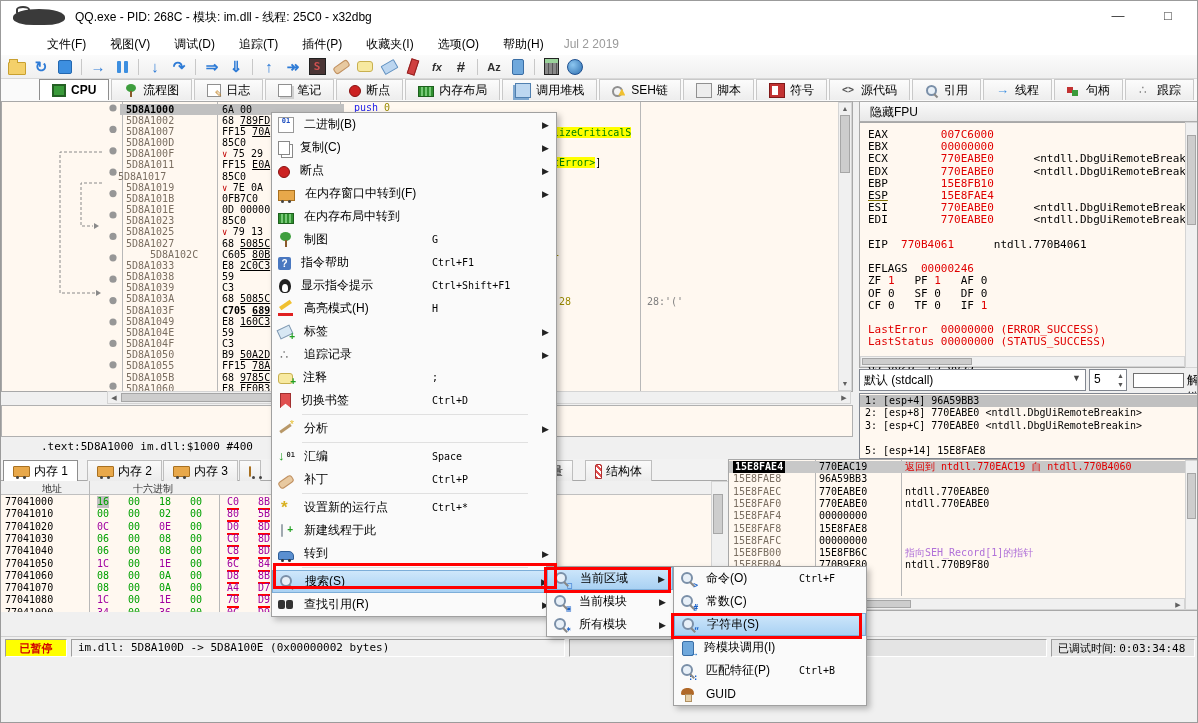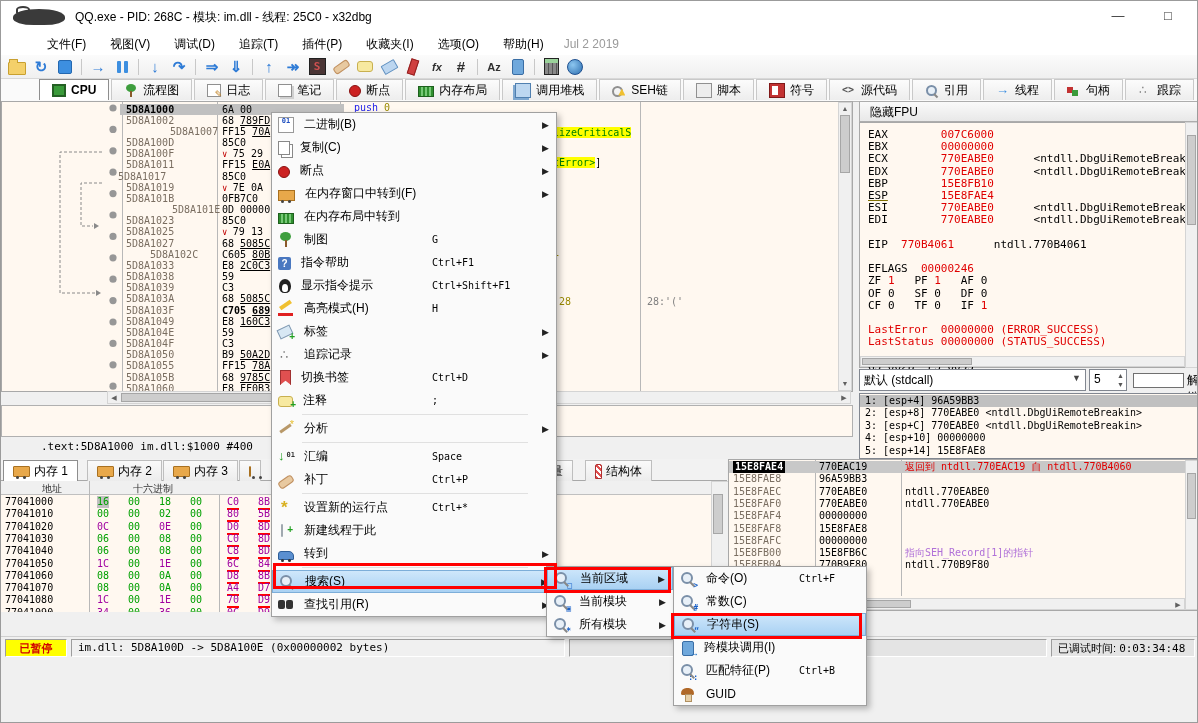--- a/index.html
+++ b/index.html
@@ -341,35 +341,35 @@
     <div class="vline" style="left:120px;top:0;height:289px;"></div>
     <div class="vline" style="left:215px;top:0;height:289px;"></div>
     <div class="vline" style="left:338px;top:0;height:289px;"></div>
     <div class="vline" style="left:638px;top:0;height:289px;"></div>
     <div id="drows">
         <div class="selband" style="top: 1.5px;"></div>
         <div class="drow mono daddr sel" style="left: 124px; top: 1.5px;">5D8A1000</div>
         <div class="drow mono dbytes" style="left: 220px; top: 1.5px;"><span>6A 00</span></div>
         <div class="drow mono daddr" style="left: 124px; top: 12.67px;">5D8A1002</div>
         <div class="drow mono dbytes" style="left: 220px; top: 12.67px;"><span>68 </span><span class="dul">789FD</span></div>
-        <div class="drow mono daddr" style="left: 124px; top: 23.84px; margin-left: 44px;">5D8A1007</div>
+        <div class="drow mono daddr" style="left: 124px; top: 23.84px;">5D8A1007</div>
         <div class="drow mono dbytes" style="left: 220px; top: 23.84px;"><span>FF15 </span><span class="dul">70A</span></div>
         <div class="drow mono daddr" style="left: 124px; top: 35.01px;">5D8A100D</div>
         <div class="drow mono dbytes" style="left: 220px; top: 35.01px;"><span>85C0</span></div>
         <div class="drow mono daddr" style="left: 124px; top: 46.18px;">5D8A100F</div>
         <div class="drow mono dbytes" style="left: 220px; top: 46.18px;"><span class="jmark">∨ </span><span>75 29</span></div>
         <div class="drow mono daddr" style="left: 124px; top: 57.35px;">5D8A1011</div>
         <div class="drow mono dbytes" style="left: 220px; top: 57.35px;"><span>FF15 </span><span class="dul">E0A</span></div>
         <div class="drow mono daddr" style="left: 116px; top: 68.52px;">5D8A1017</div>
         <div class="drow mono dbytes" style="left: 220px; top: 68.52px;"><span>85C0</span></div>
         <div class="drow mono daddr" style="left: 124px; top: 79.69px;">5D8A1019</div>
         <div class="drow mono dbytes" style="left: 220px; top: 79.69px; text-align: center;"><span class="jmark">∨ </span><span>7E 0A</span></div>
         <div class="drow mono daddr" style="left: 124px; top: 90.86px;">5D8A101B</div>
         <div class="drow mono dbytes" style="left: 220px; top: 90.86px;"><span>0FB7C0</span></div>
-        <div class="drow mono daddr" style="left: 124px; top: 102.03px; margin-left: 46px;">5D8A101E</div>
+        <div class="drow mono daddr" style="left: 124px; top: 102.03px;">5D8A101E</div>
         <div class="drow mono dbytes" style="left: 220px; top: 102.03px;"><span>0D 00000</span></div>
         <div class="drow mono daddr" style="left: 124px; top: 113.2px;">5D8A1023</div>
         <div class="drow mono dbytes" style="left: 220px; top: 113.2px;"><span>85C0</span></div>
         <div class="drow mono daddr" style="left: 124px; top: 124.37px;">5D8A1025</div>
         <div class="drow mono dbytes" style="left: 220px; top: 124.37px;"><span class="jmark">∨ </span><span>79 13</span></div>
         <div class="drow mono daddr" style="left: 124px; top: 135.54px;">5D8A1027</div>
         <div class="drow mono dbytes" style="left: 220px; top: 135.54px;"><span>68 </span><span class="dul">5085C</span></div>
         <div class="drow mono daddr" style="left: 124px; top: 146.71px; margin-left: 24px;">5D8A102C</div>
         <div class="drow mono dbytes" style="left: 220px; top: 146.71px;"><span>C605 </span><span class="dul">80B</span></div>
         <div class="drow mono daddr" style="left: 124px; top: 157.88px;">5D8A1033</div>
@@ -447,21 +447,20 @@
     <div class="thumb" style="left:1px;top:1px;width:110px;height:7px;"></div>
   </div>
   <div id="callconv" class="abs"><span>默认 (stdcall)</span><span class="dd">▼</span></div>
   <div id="argcount" class="abs"><span>5</span><span class="spin">▲<br>▼</span></div>
   <div id="unlock-box" class="abs"></div>
   <div id="unlock-label" class="abs">解锁</div>
   <div id="args" class="abs mono">
       <div class="arow sel" style="top: 1px;">1: [esp+4] 96A59BB3</div>
       <div class="arow" style="top: 13.4px;">2: [esp+8] 770EABE0 &lt;ntdll.DbgUiRemoteBreakin&gt;</div>
       <div class="arow" style="top: 25.8px;">3: [esp+C] 770EABE0 &lt;ntdll.DbgUiRemoteBreakin&gt;</div>
-      <div class="arow" style="top: 38.2px;">4: [esp+10] 00000000</div>
       <div class="arow" style="top: 50.6px;">5: [esp+14] 15E8FAE8</div>
     </div>
 
   <div id="memtabs" class="abs">
       <div class="mtab active" style="left: 2px;">
         <span class="truck"></span>
         <span>内存 1</span>
       </div>
       <div class="mtab" style="left: 86px;">
         <span class="truck"></span>
@@ -594,28 +593,28 @@
         <span class="mi-ico k-tag2"></span>
         <span class="lbl">标签</span>
         <span class="arr">▶</span>
       </div>
       <div class="mitem">
         <span class="mi-ico k-foot"></span>
         <span class="lbl">追踪记录</span>
         <span class="arr">▶</span>
       </div>
       <div class="mitem">
+        <span class="mi-ico k-bubble2"></span>
+        <span class="lbl">注释</span>
+        <span class="sc" style="left: 160px;">;</span>
+      </div>
+      <div class="mitem">
         <span class="mi-ico k-bookmark"></span>
         <span class="lbl">切换书签</span>
         <span class="sc" style="left: 160px;">Ctrl+D</span>
-      </div>
-      <div class="mitem">
-        <span class="mi-ico k-bubble2"></span>
-        <span class="lbl">注释</span>
-        <span class="sc" style="left: 160px;">;</span>
       </div>
       <div class="msep"></div>
       <div class="mitem">
         <span class="mi-ico k-wand"></span>
         <span class="lbl">分析</span>
         <span class="arr">▶</span>
       </div>
       <div class="msep"></div>
       <div class="mitem">
         <span class="mi-ico k-asm"></span>

